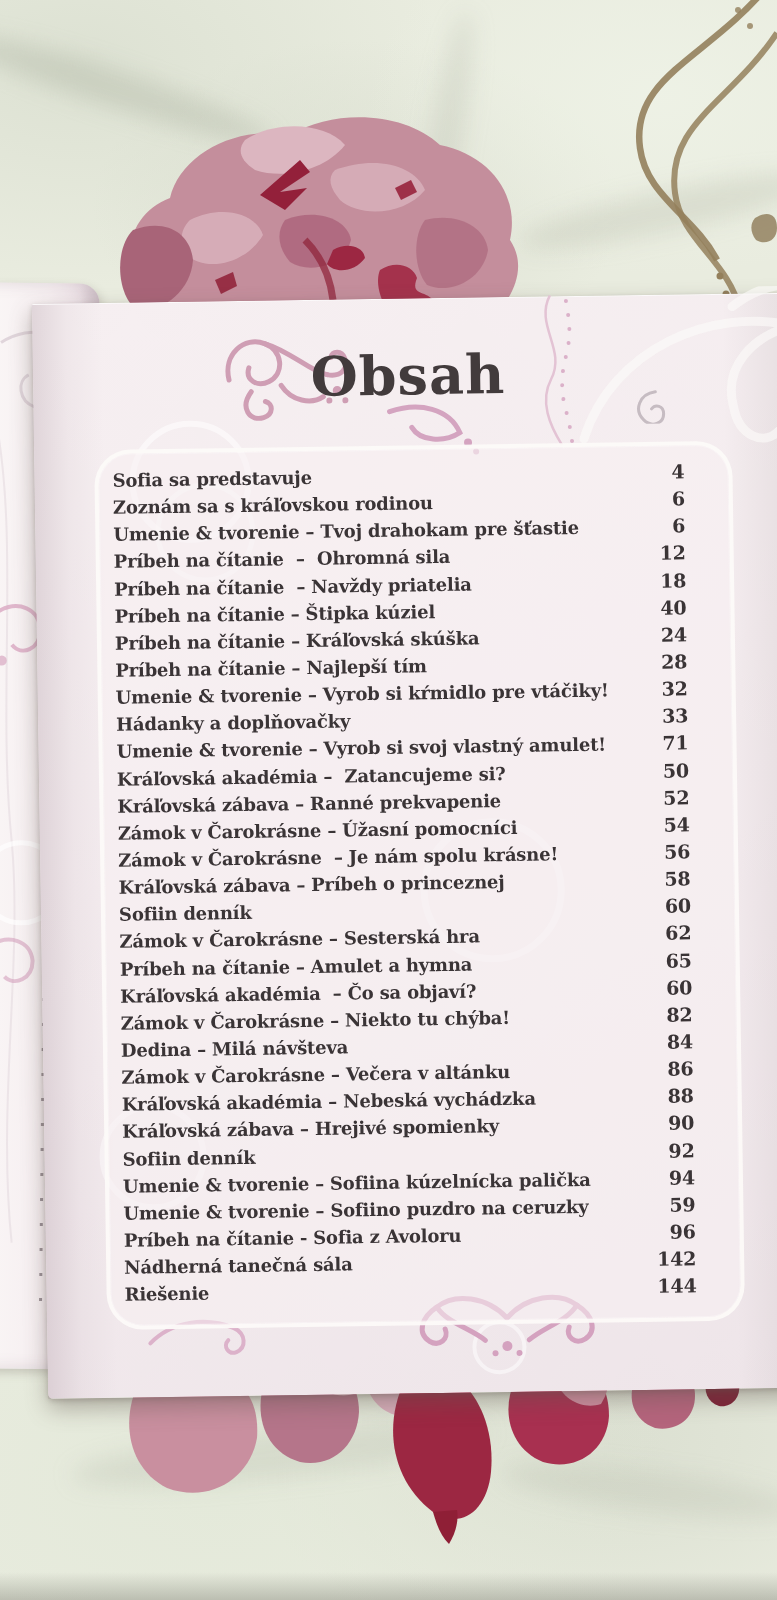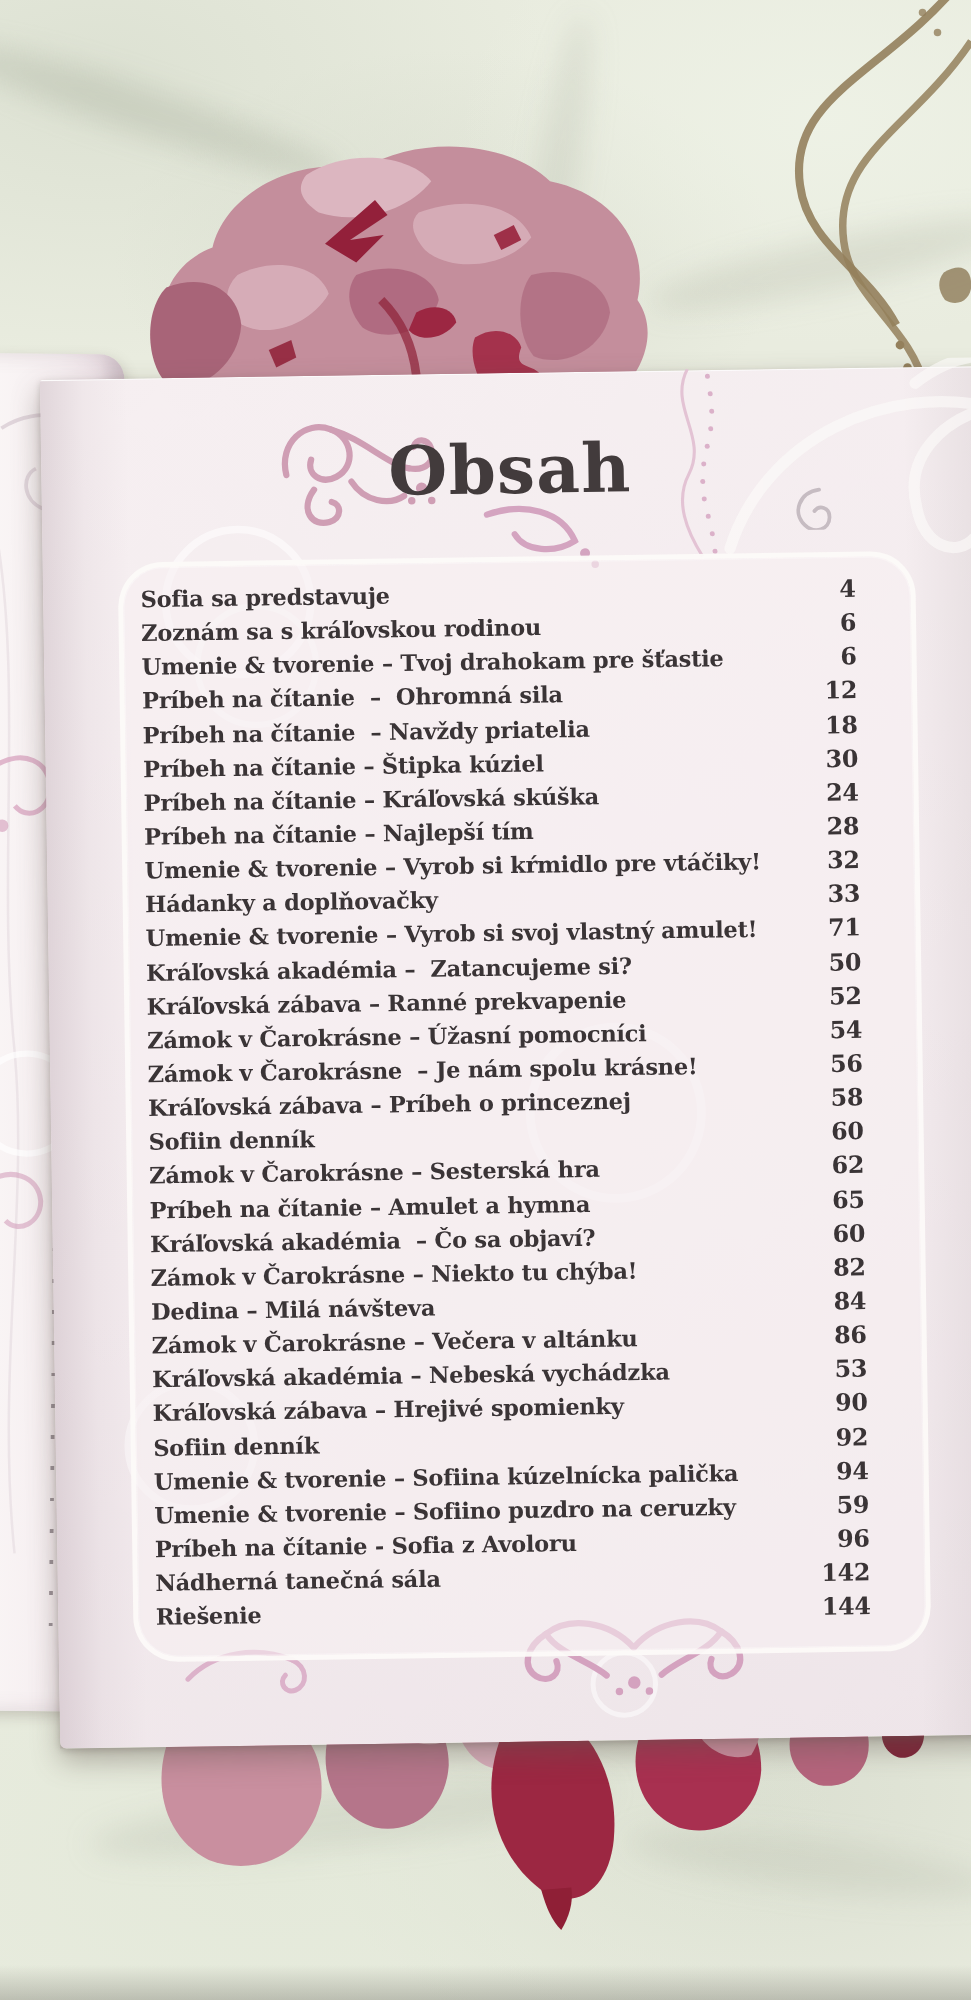--- a/index.html
+++ b/index.html
@@ -237,21 +237,21 @@
         <li>
         <span class="t">Príbeh na čítanie  –  Ohromná sila</span>
         <span class="p">12</span>
       </li>
         <li>
         <span class="t">Príbeh na čítanie  – Navždy priatelia</span>
         <span class="p">18</span>
       </li>
         <li>
         <span class="t">Príbeh na čítanie – Štipka kúziel</span>
-        <span class="p">30</span>
+        <span class="p">40</span>
       </li>
         <li>
         <span class="t">Príbeh na čítanie – Kráľovská skúška</span>
         <span class="p">24</span>
       </li>
         <li>
         <span class="t">Príbeh na čítanie – Najlepší tím</span>
         <span class="p">28</span>
       </li>
         <li>
@@ -309,21 +309,21 @@
         <li>
         <span class="t">Dedina – Milá návšteva</span>
         <span class="p">84</span>
       </li>
         <li>
         <span class="t">Zámok v Čarokrásne – Večera v altánku</span>
         <span class="p">86</span>
       </li>
         <li>
         <span class="t">Kráľovská akadémia – Nebeská vychádzka</span>
-        <span class="p">53</span>
+        <span class="p">88</span>
       </li>
         <li>
         <span class="t">Kráľovská zábava – Hrejivé spomienky</span>
         <span class="p">90</span>
       </li>
         <li>
         <span class="t">Sofiin denník</span>
         <span class="p">92</span>
       </li>
         <li>

